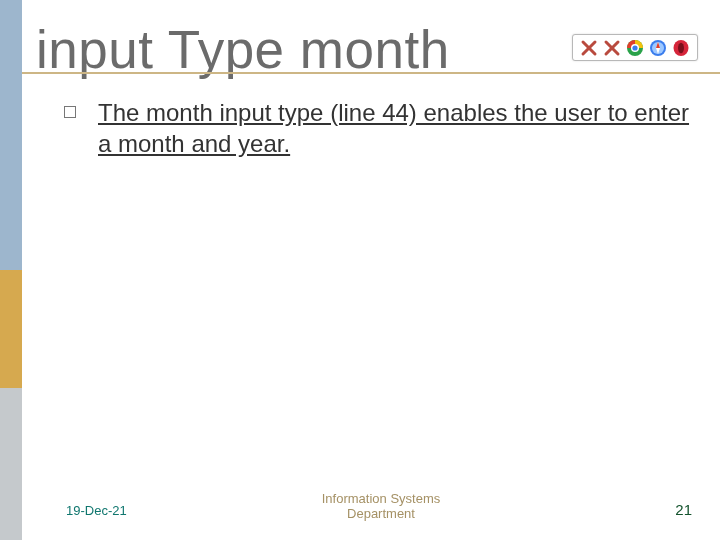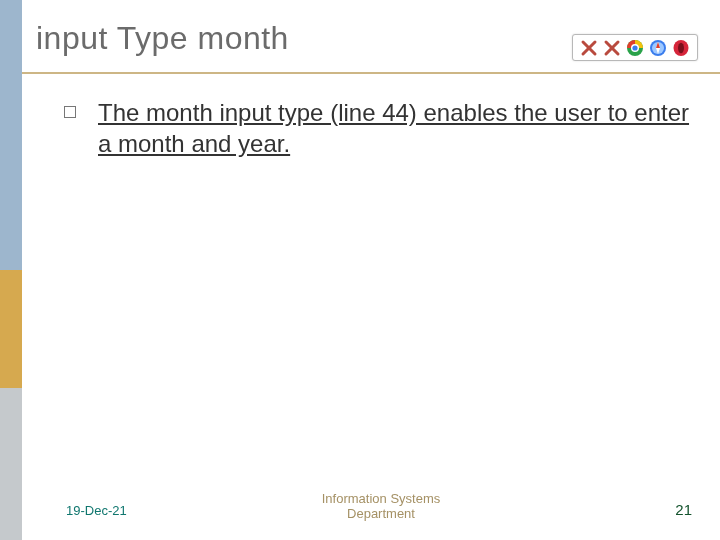--- a/index.html
+++ b/index.html
@@ -22,21 +22,21 @@
     background:#d6a94f;
     position:absolute;left:0;top:270px;width:22px;height:118px;
   }
   .sidebar .grey{
     background:#c5c9cc;
     position:absolute;left:0;top:388px;width:22px;height:152px;
   }
   .title{
     position:absolute;
     left:36px;top:22px;
-    font-size:32px;
+    font-size:53px;
     line-height:1.05;
     color:#6b6b6b;
     letter-spacing:0.5px;
   }
   .title-rule{
     position:absolute;
     left:22px;right:0;top:72px;
     height:0;
     border-top:2px solid #cdb685;
   }

